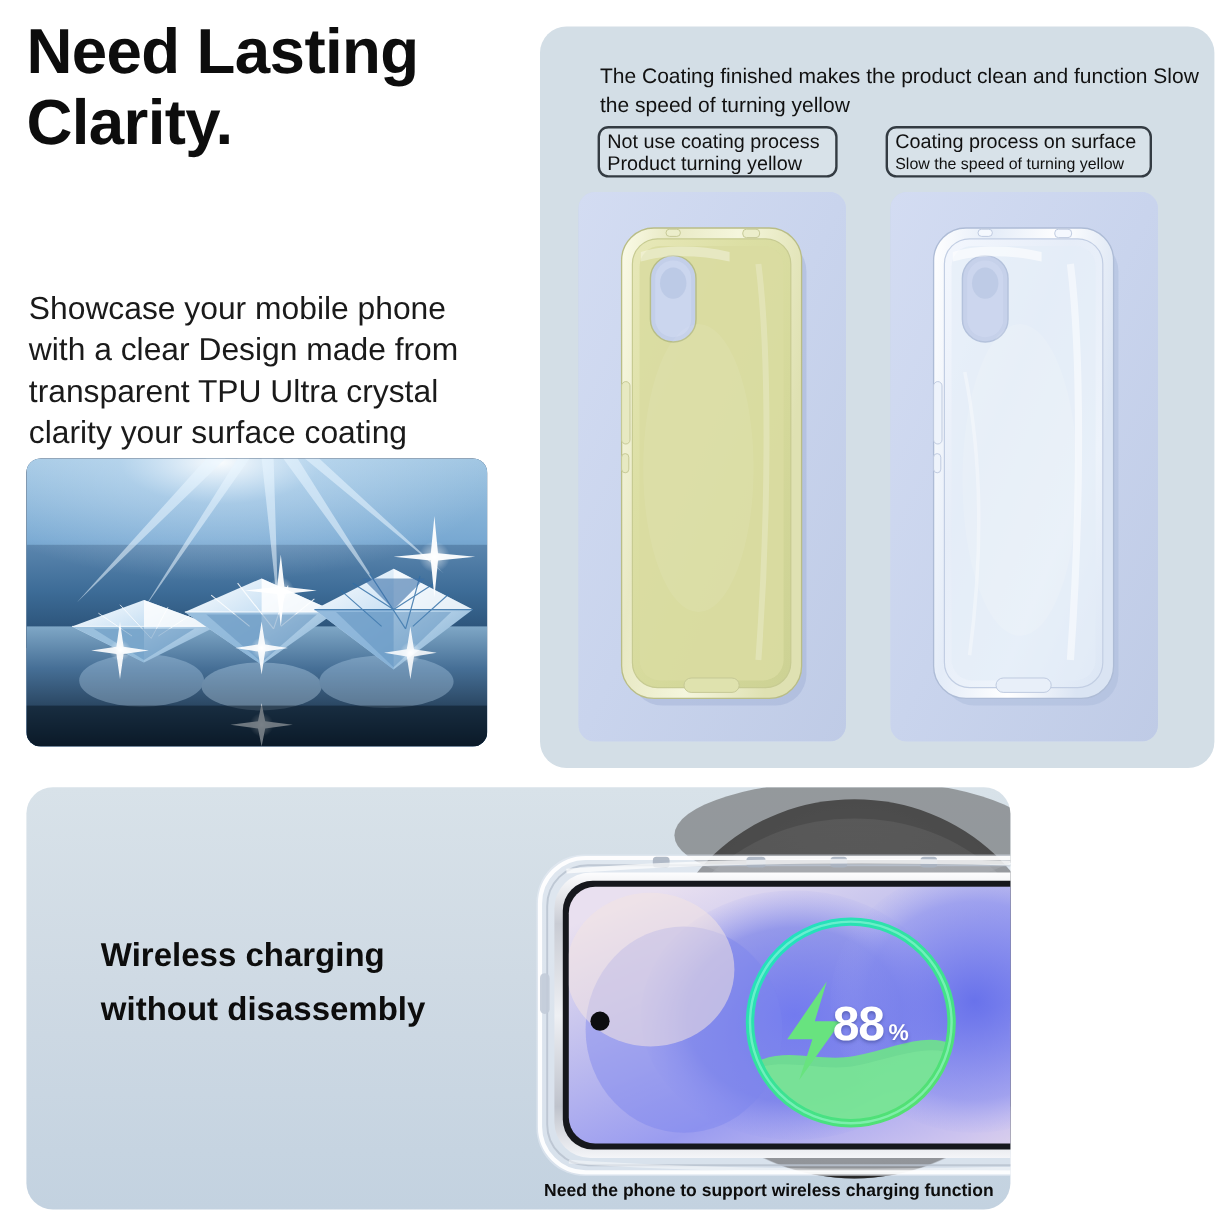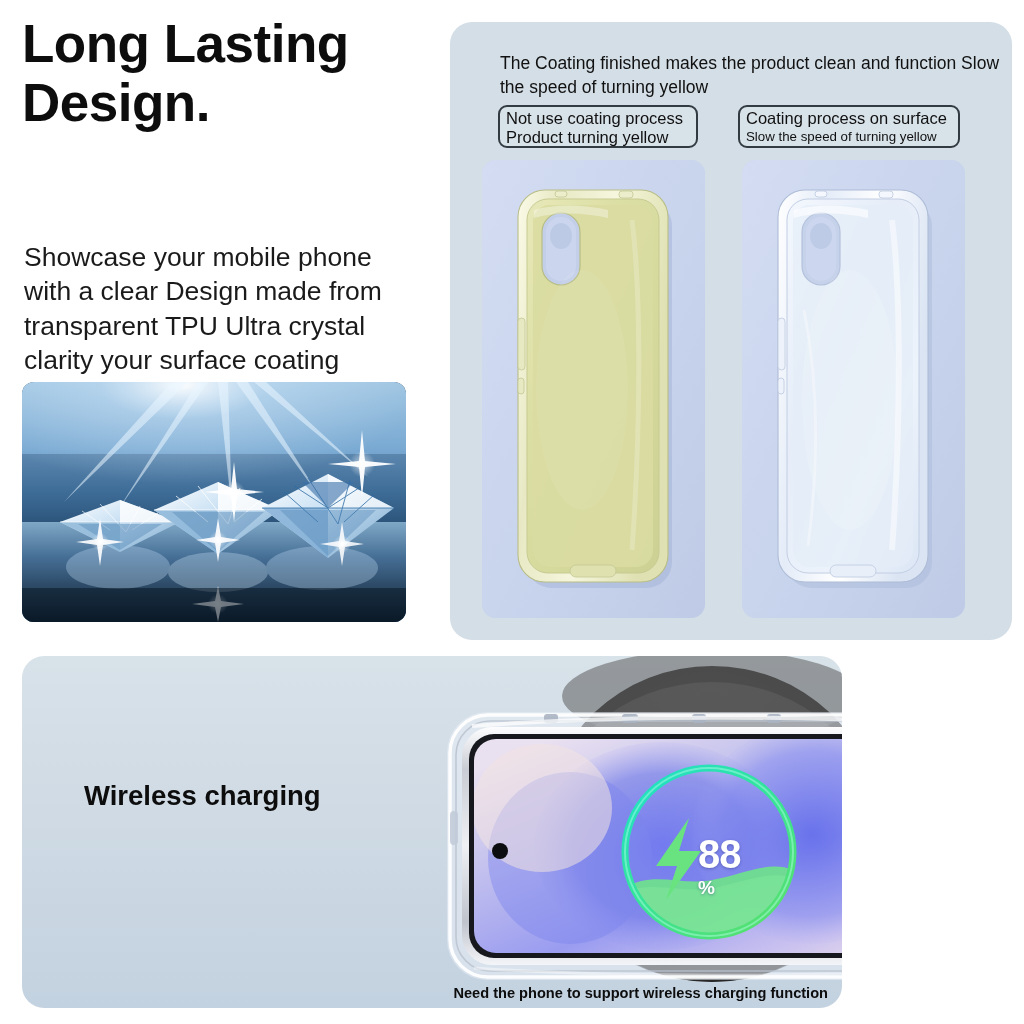--- a/index.html
+++ b/index.html
@@ -125,21 +125,21 @@
     font-weight: bold;
     color: #0d0d0d;
     white-space: nowrap;
   }
 </style>
 </head>
 <body>
 
 <div id="left-column">
 
-  <div id="headline">Long Lasting Design.</div>
+  <div id="headline">Need Lasting Clarity.</div>
 
   <div id="intro-paragraph">Showcase your mobile phone with a clear Design made from transparent  TPU Ultra crystal clarity your surface coating</div>
 
   <div id="diamond-photo">
     <svg viewBox="0 0 384 240" preserveAspectRatio="xMidYMid slice">
       <defs>
         <linearGradient id="skyG" x1="0" y1="0" x2="0" y2="1">
           <stop offset="0%" stop-color="#9fc5e2"></stop>
           <stop offset="28%" stop-color="#79a9d2"></stop>
           <stop offset="42%" stop-color="#5b8cbb"></stop>
@@ -489,22 +489,23 @@
         <circle cx="687" cy="844" r="84" fill="none" stroke="url(#ringG)" stroke-width="7"></circle>
         <circle cx="687" cy="844" r="84" fill="none" stroke="#b7ffe8" stroke-width="2" opacity="0.45"></circle>
 
         <polygon points="667,810 634,858 655,858 644,892 679,843 657,843" fill="#68e37f"></polygon>
       </g>
     </svg>
   </div>
 
   <div id="wireless-heading">
     <div>Wireless charging</div>
+    <div>without disassembly</div>
   </div>
 
   <div style="position:absolute; left:672px; top:176px; display:flex; align-items:baseline; color:#ffffff;
-              text-shadow:0 1px 3px rgba(40,50,120,0.45);flex-direction:column;">
+              text-shadow:0 1px 3px rgba(40,50,120,0.45);">
     <span style="font-size:40px; font-weight:bold; letter-spacing:-1px;">88</span>
     <span style="font-size:19px; font-weight:bold; margin-left:4px;">%</span>
   </div>
 
   <div id="wireless-footnote">Need the phone to support wireless charging function</div>
 </div>
 
 </body></html>

